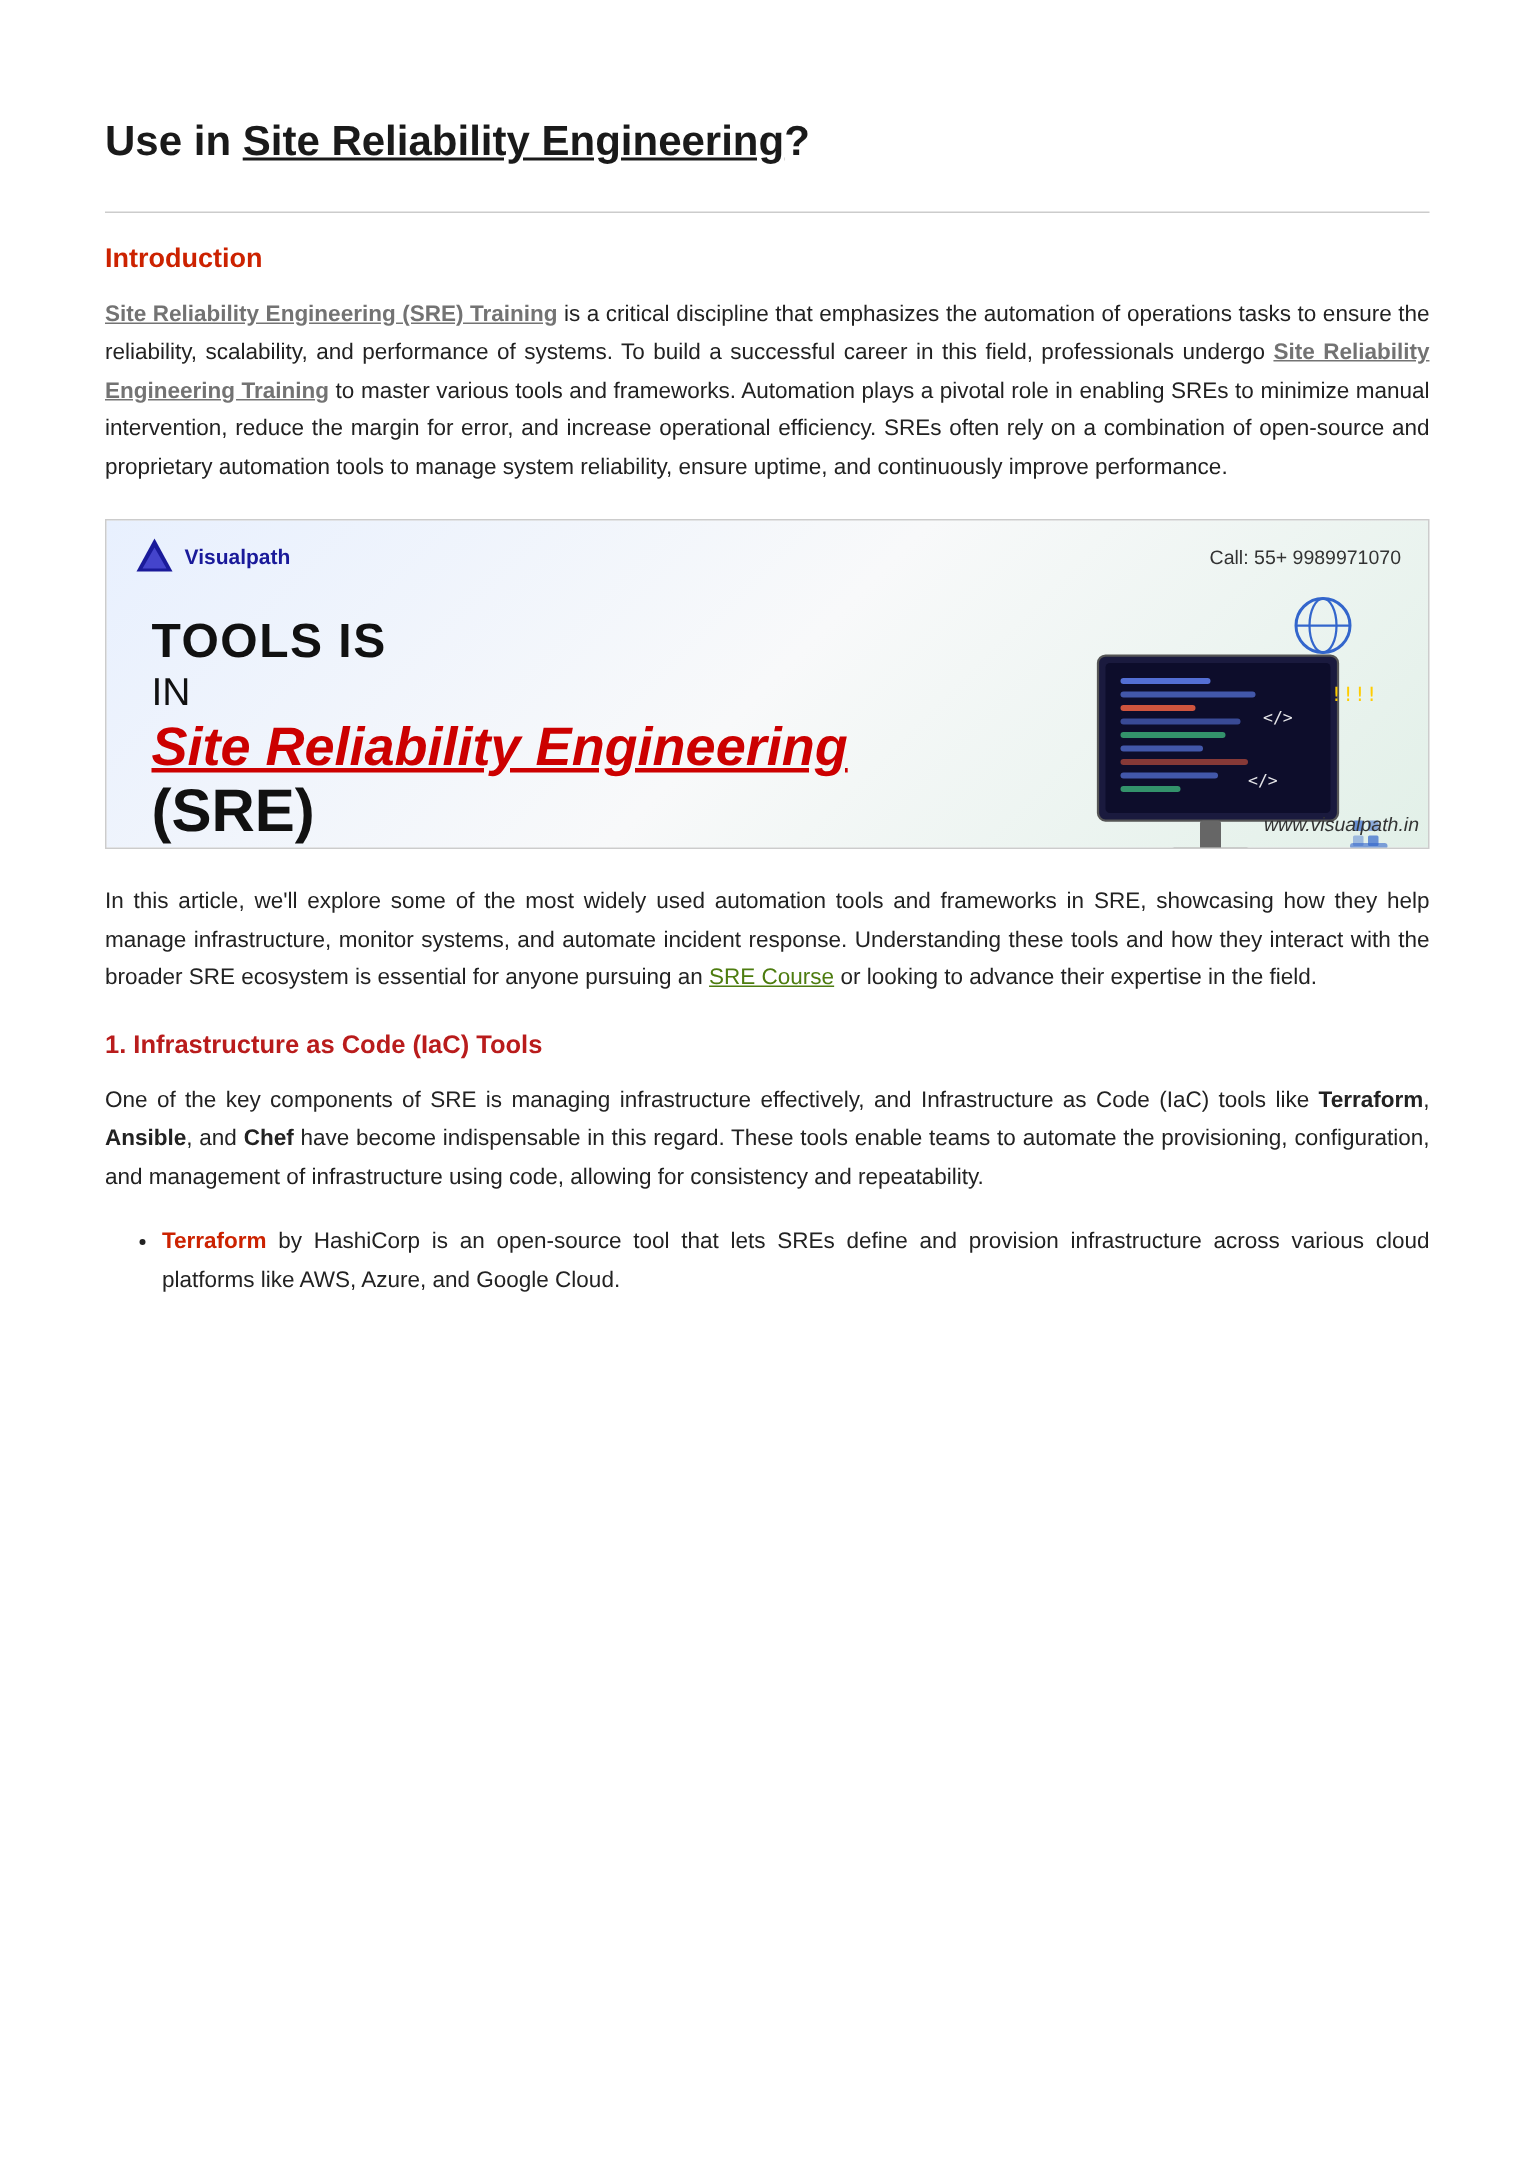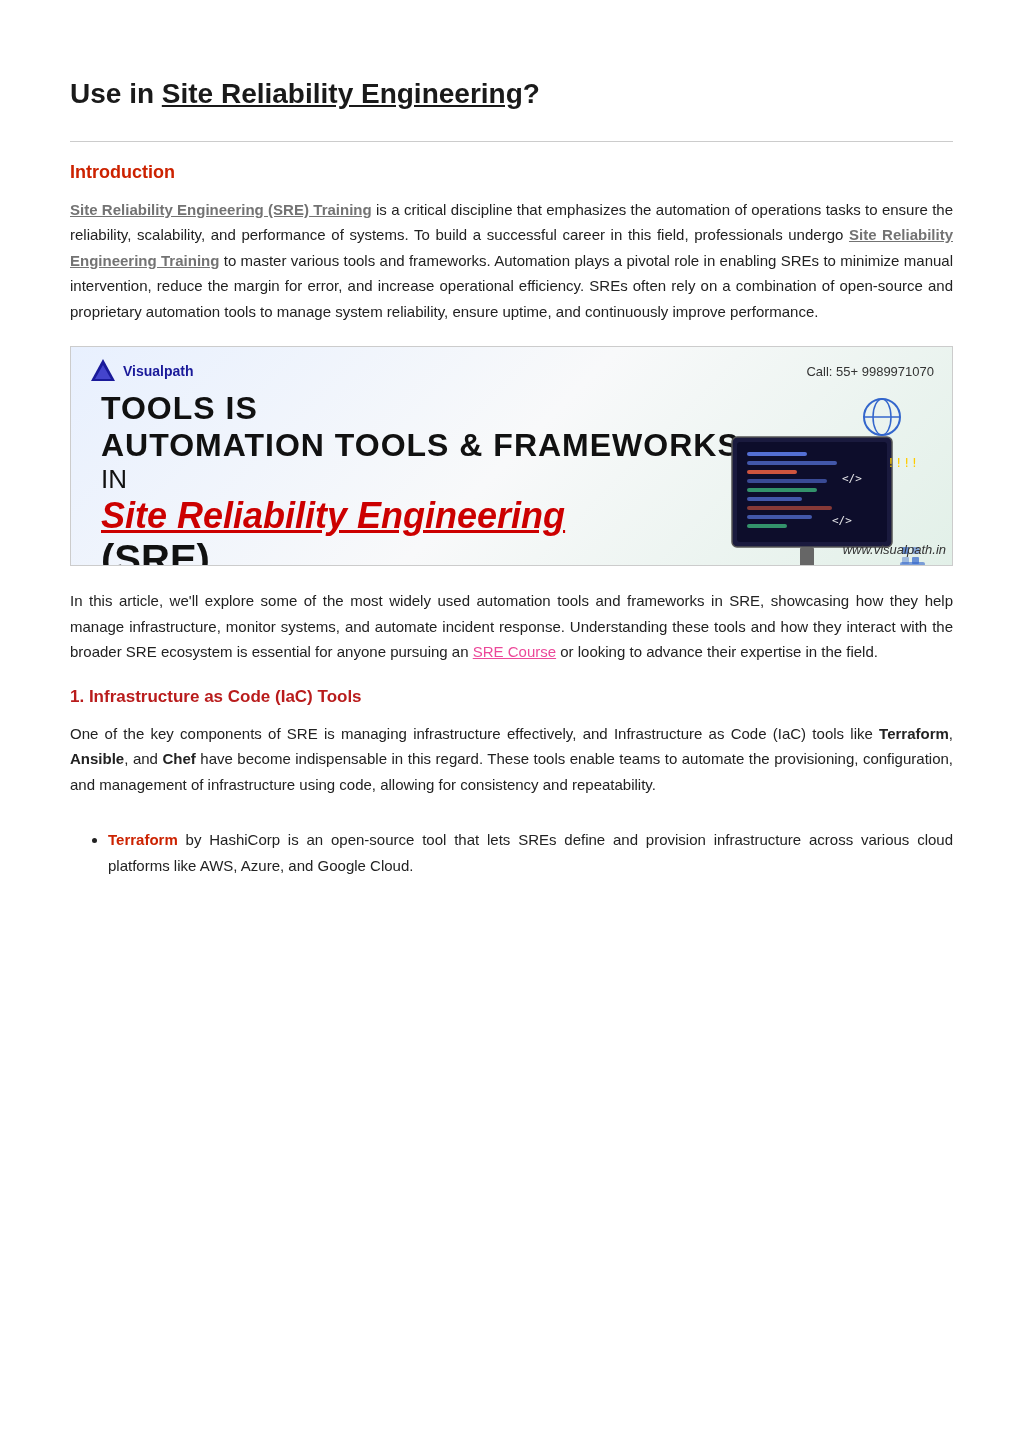--- a/index.html
+++ b/index.html
@@ -142,35 +142,35 @@
       align-items: flex-start;
       justify-content: center;
       padding: 50px 20px 20px 30px;
     }
     .article-paragraph {
       text-align: justify;
       line-height: 1.7;
       margin-bottom: 22px;
     }
     .article-paragraph a {
-      color: #ec4899;
+      color: #4d7c0f;
       text-decoration: underline;
       font-weight: 500;
     }
     .section-sub-heading {
       font-size: 17px;
       font-weight: 700;
       color: #b91c1c;
       margin-bottom: 14px;
       margin-top: 10px;
     }
     .body-paragraph {
       text-align: justify;
       line-height: 1.7;
-      margin-bottom: 30px;
+      margin-bottom: 18px;
     }
     .bullet-list {
       list-style: disc;
       padding-left: 38px;
       margin-bottom: 18px;
     }
     .bullet-list li {
       text-align: justify;
       line-height: 1.7;
       margin-bottom: 8px;
@@ -215,21 +215,20 @@
         <polygon points="14,8 22,22 6,22" fill="#4444cc"></polygon>
       </svg>
       <span>Visualpath</span>
     </div>
     <span class="banner-phone">Call: 55+ 9989971070</span>
   </div>
 
   <div class="banner-content">
     <div class="banner-left-content">
       <div class="banner-title-what">TOOLS IS</div>
-      <div class="banner-title-automation">AUTOMATION TOOLS &amp; FRAMEWORKS</div>
       <div class="banner-title-in">IN</div>
       <div class="banner-title-sre">Site Reliability Engineering</div>
       <div class="banner-title-sre-abbr">(SRE)</div>
     </div>
 
     <svg class="monitor-svg" width="220" height="230" viewBox="0 0 220 230" xmlns="http://www.w3.org/2000/svg">
 
       <circle cx="170" cy="25" r="18" fill="none" stroke="#3366cc" stroke-width="2"></circle>
       <ellipse cx="170" cy="25" rx="9" ry="18" fill="none" stroke="#3366cc" stroke-width="1.5"></ellipse>
       <line x1="152" y1="25" x2="188" y2="25" stroke="#3366cc" stroke-width="1.5"></line>

